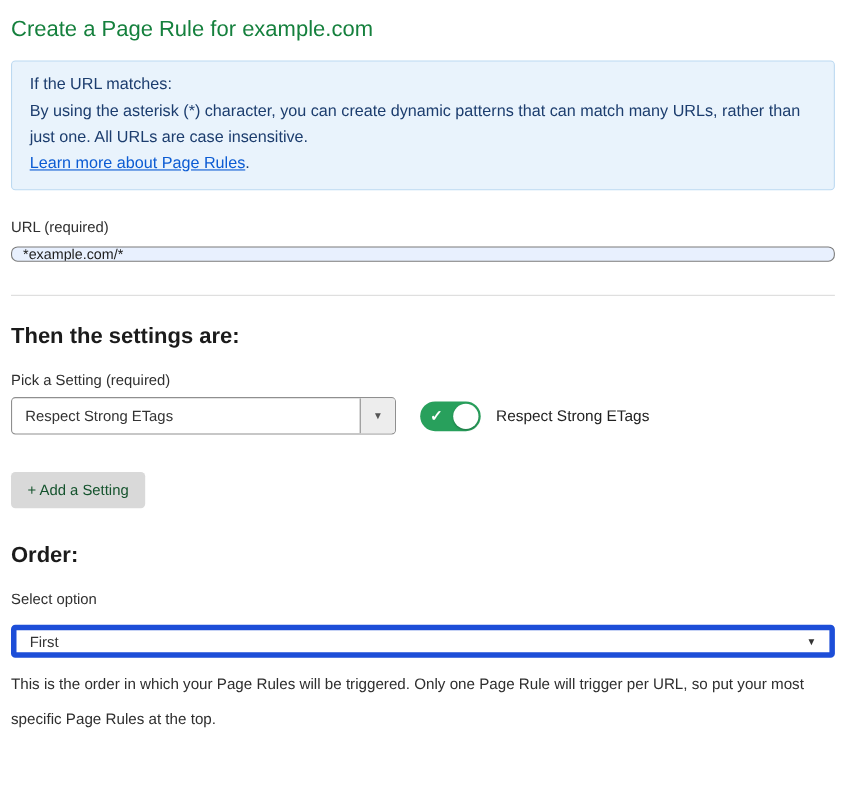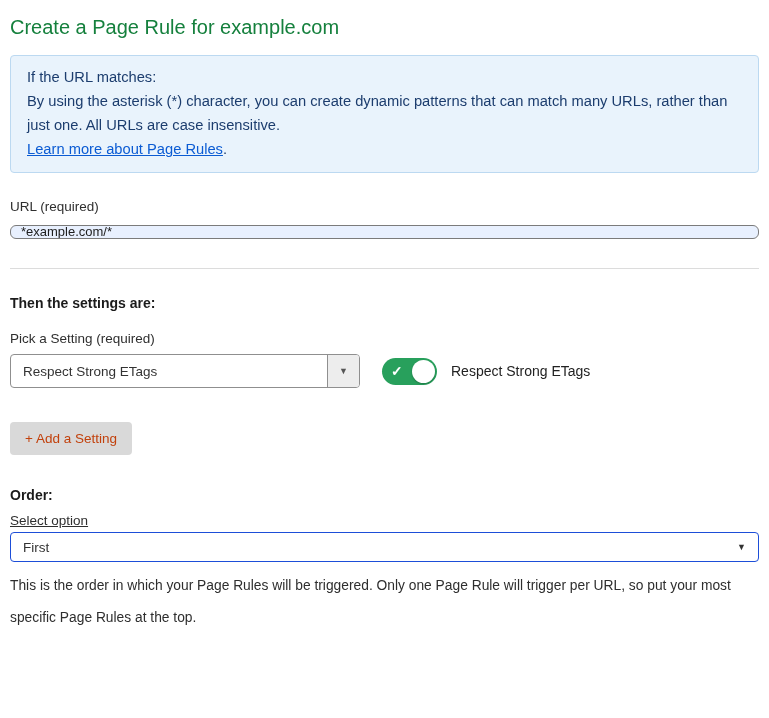--- a/index.html
+++ b/index.html
@@ -56,21 +56,21 @@
     font-family: "Liberation Sans", sans-serif;
   }
 
   .divider {
     border: none;
     border-top: 1px solid #dcdcdc;
     margin: 28px 0 0 0;
   }
 
   .section-heading {
-    font-size: 14px;
+    font-size: 20px;
     font-weight: bold;
     color: #1b1b1b;
     margin-top: 26px;
   }
 
   .picker-label { margin-top: 20px; margin-bottom: 0; }
 
   .settings-row {
     display: flex;
     align-items: center;
@@ -141,33 +141,33 @@
     color: #222222;
   }
 
   .add-setting-btn {
     margin-top: 34px;
     background: #d9d9d9;
     border: none;
     border-radius: 4px;
     padding: 9px 15px;
     font-size: 13.5px;
-    color: #c2410c;
+    color: #14532d;
     cursor: pointer;
     font-family: "Liberation Sans", sans-serif;
   }
 
   .order-heading { margin-top: 32px; }
-  .order-label { margin-top: 10px; margin-bottom: 0; text-decoration: underline; }
+  .order-label { margin-top: 20px; margin-bottom: 0; }
 
   .order-select {
-    margin-top: 4px;
+    margin-top: 16px;
     width: 100%;
     height: 30px;
-    border: 1px solid #1d4ed8;
+    border: 5px solid #1d4ed8;
     border-radius: 4px;
     display: flex;
     align-items: center;
     justify-content: space-between;
     padding: 0 12px;
     font-size: 13.5px;
     color: #333333;
     background: #ffffff;
     cursor: pointer;
     gap: 12px;

